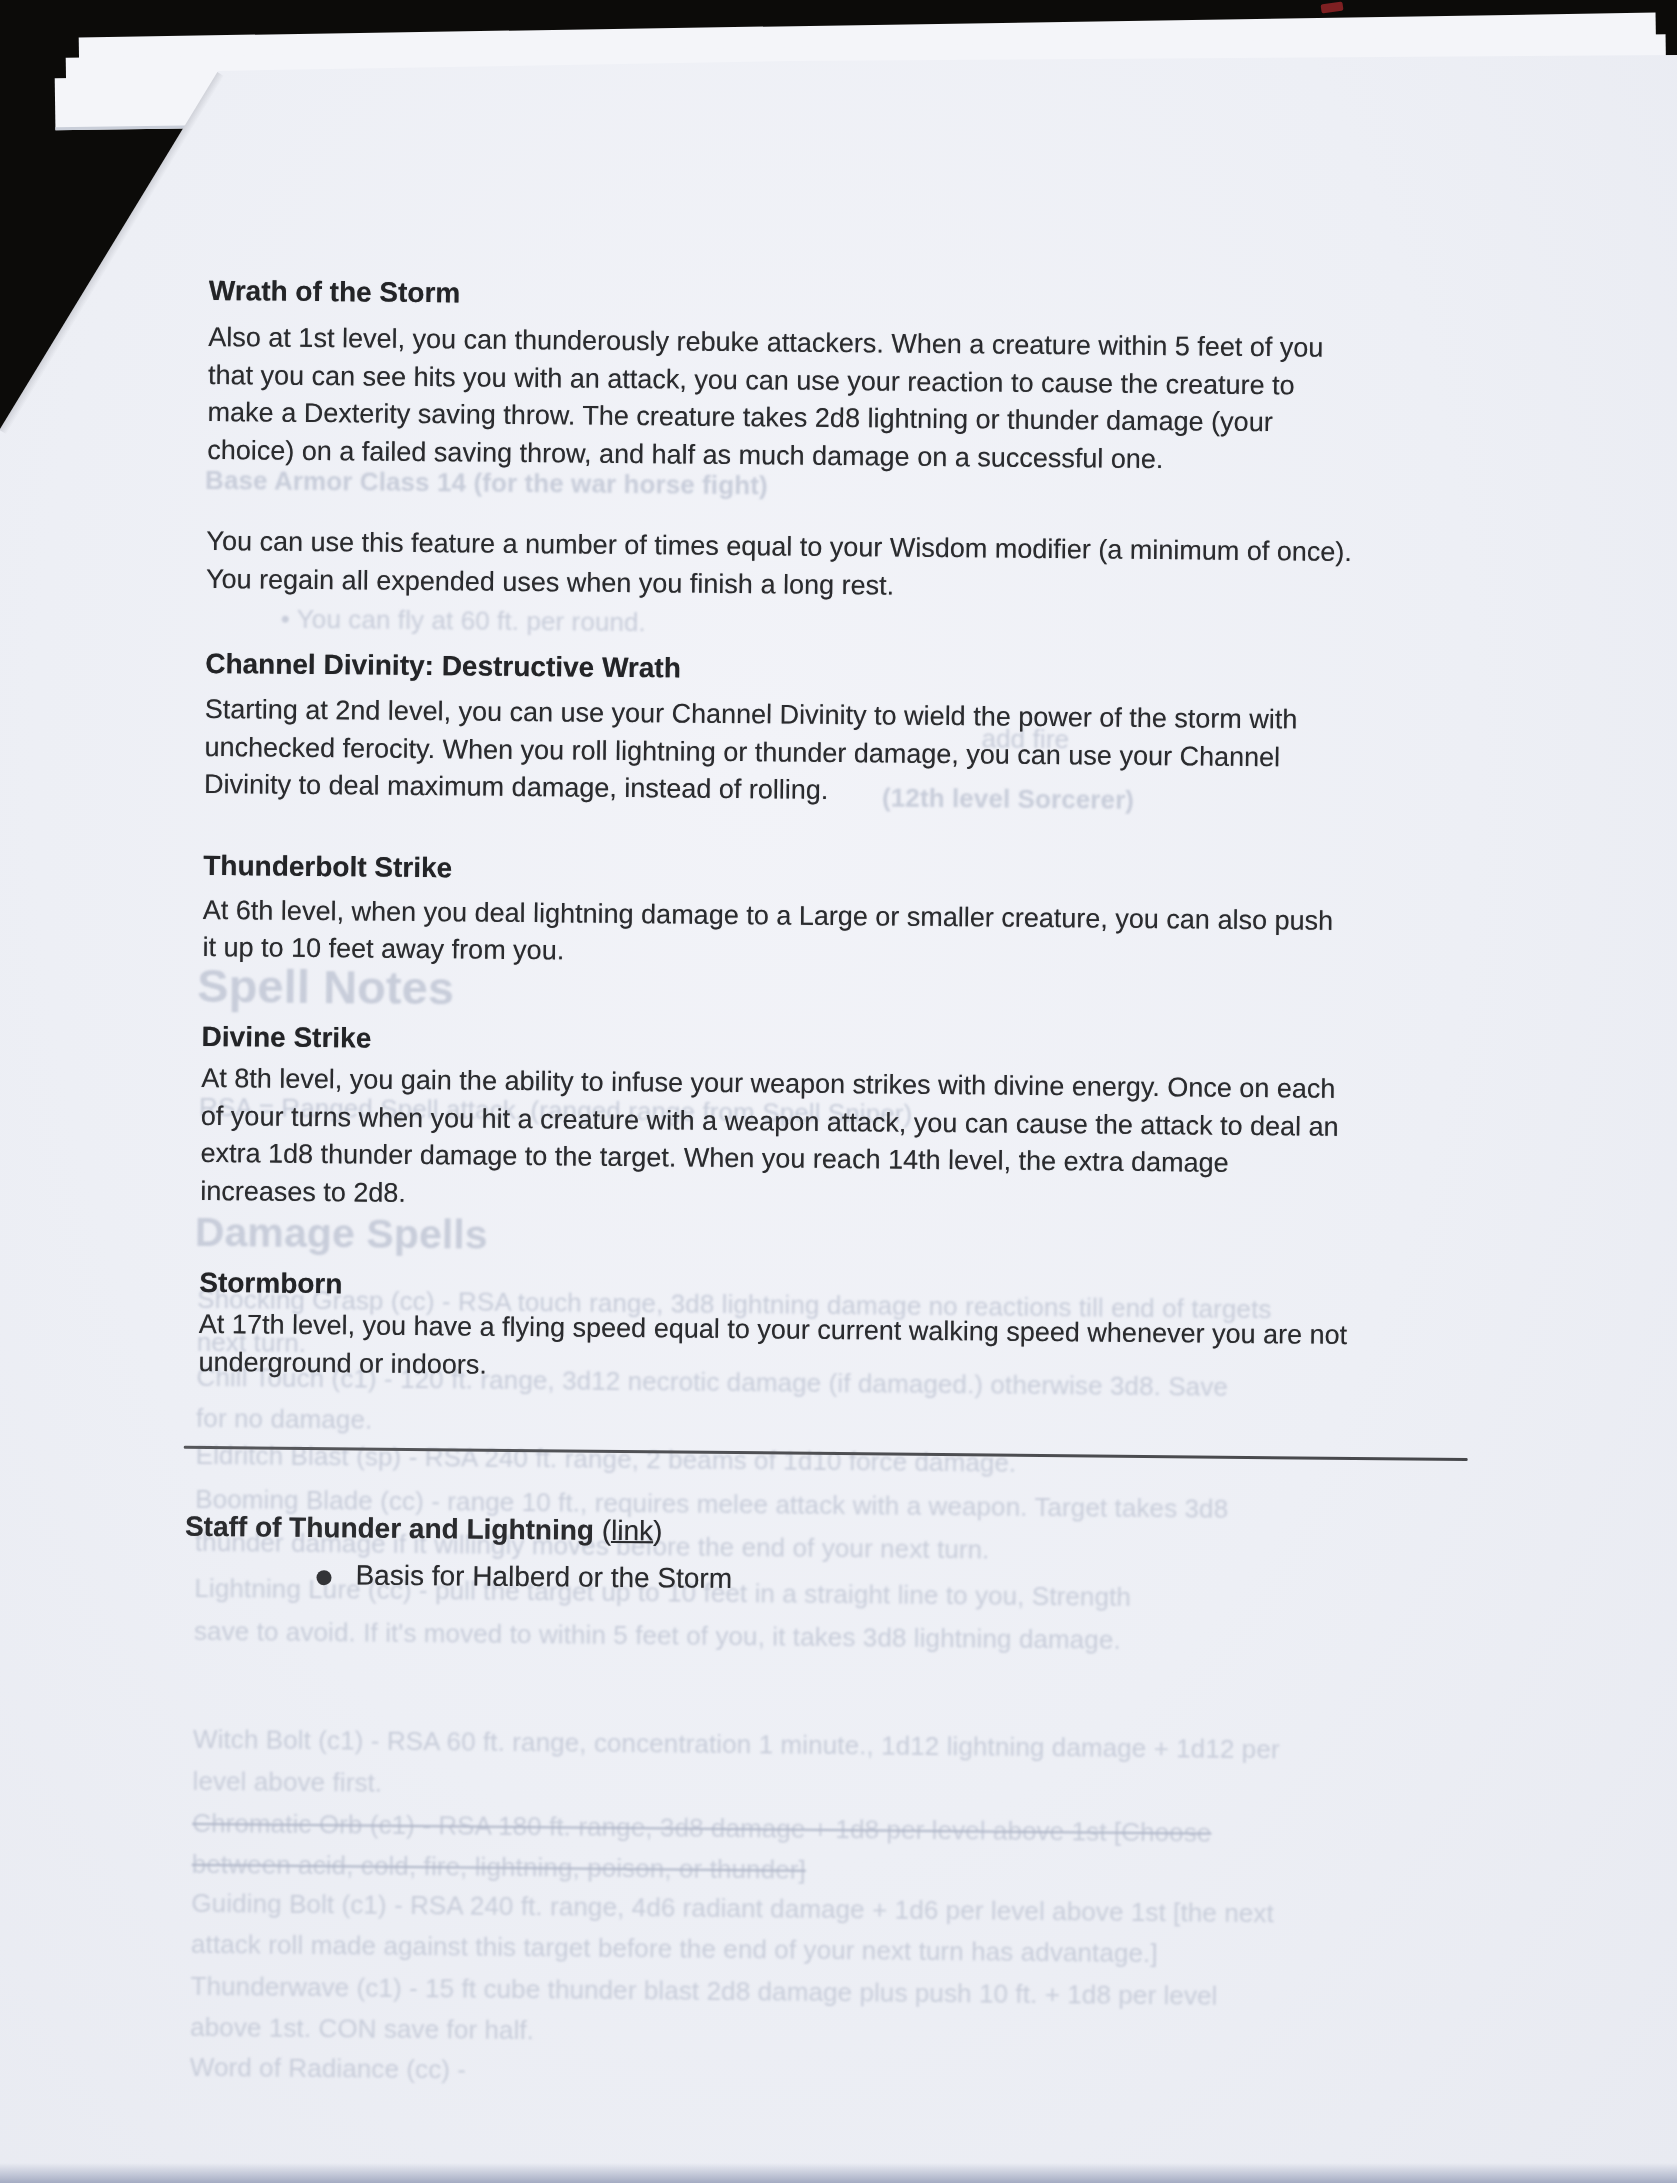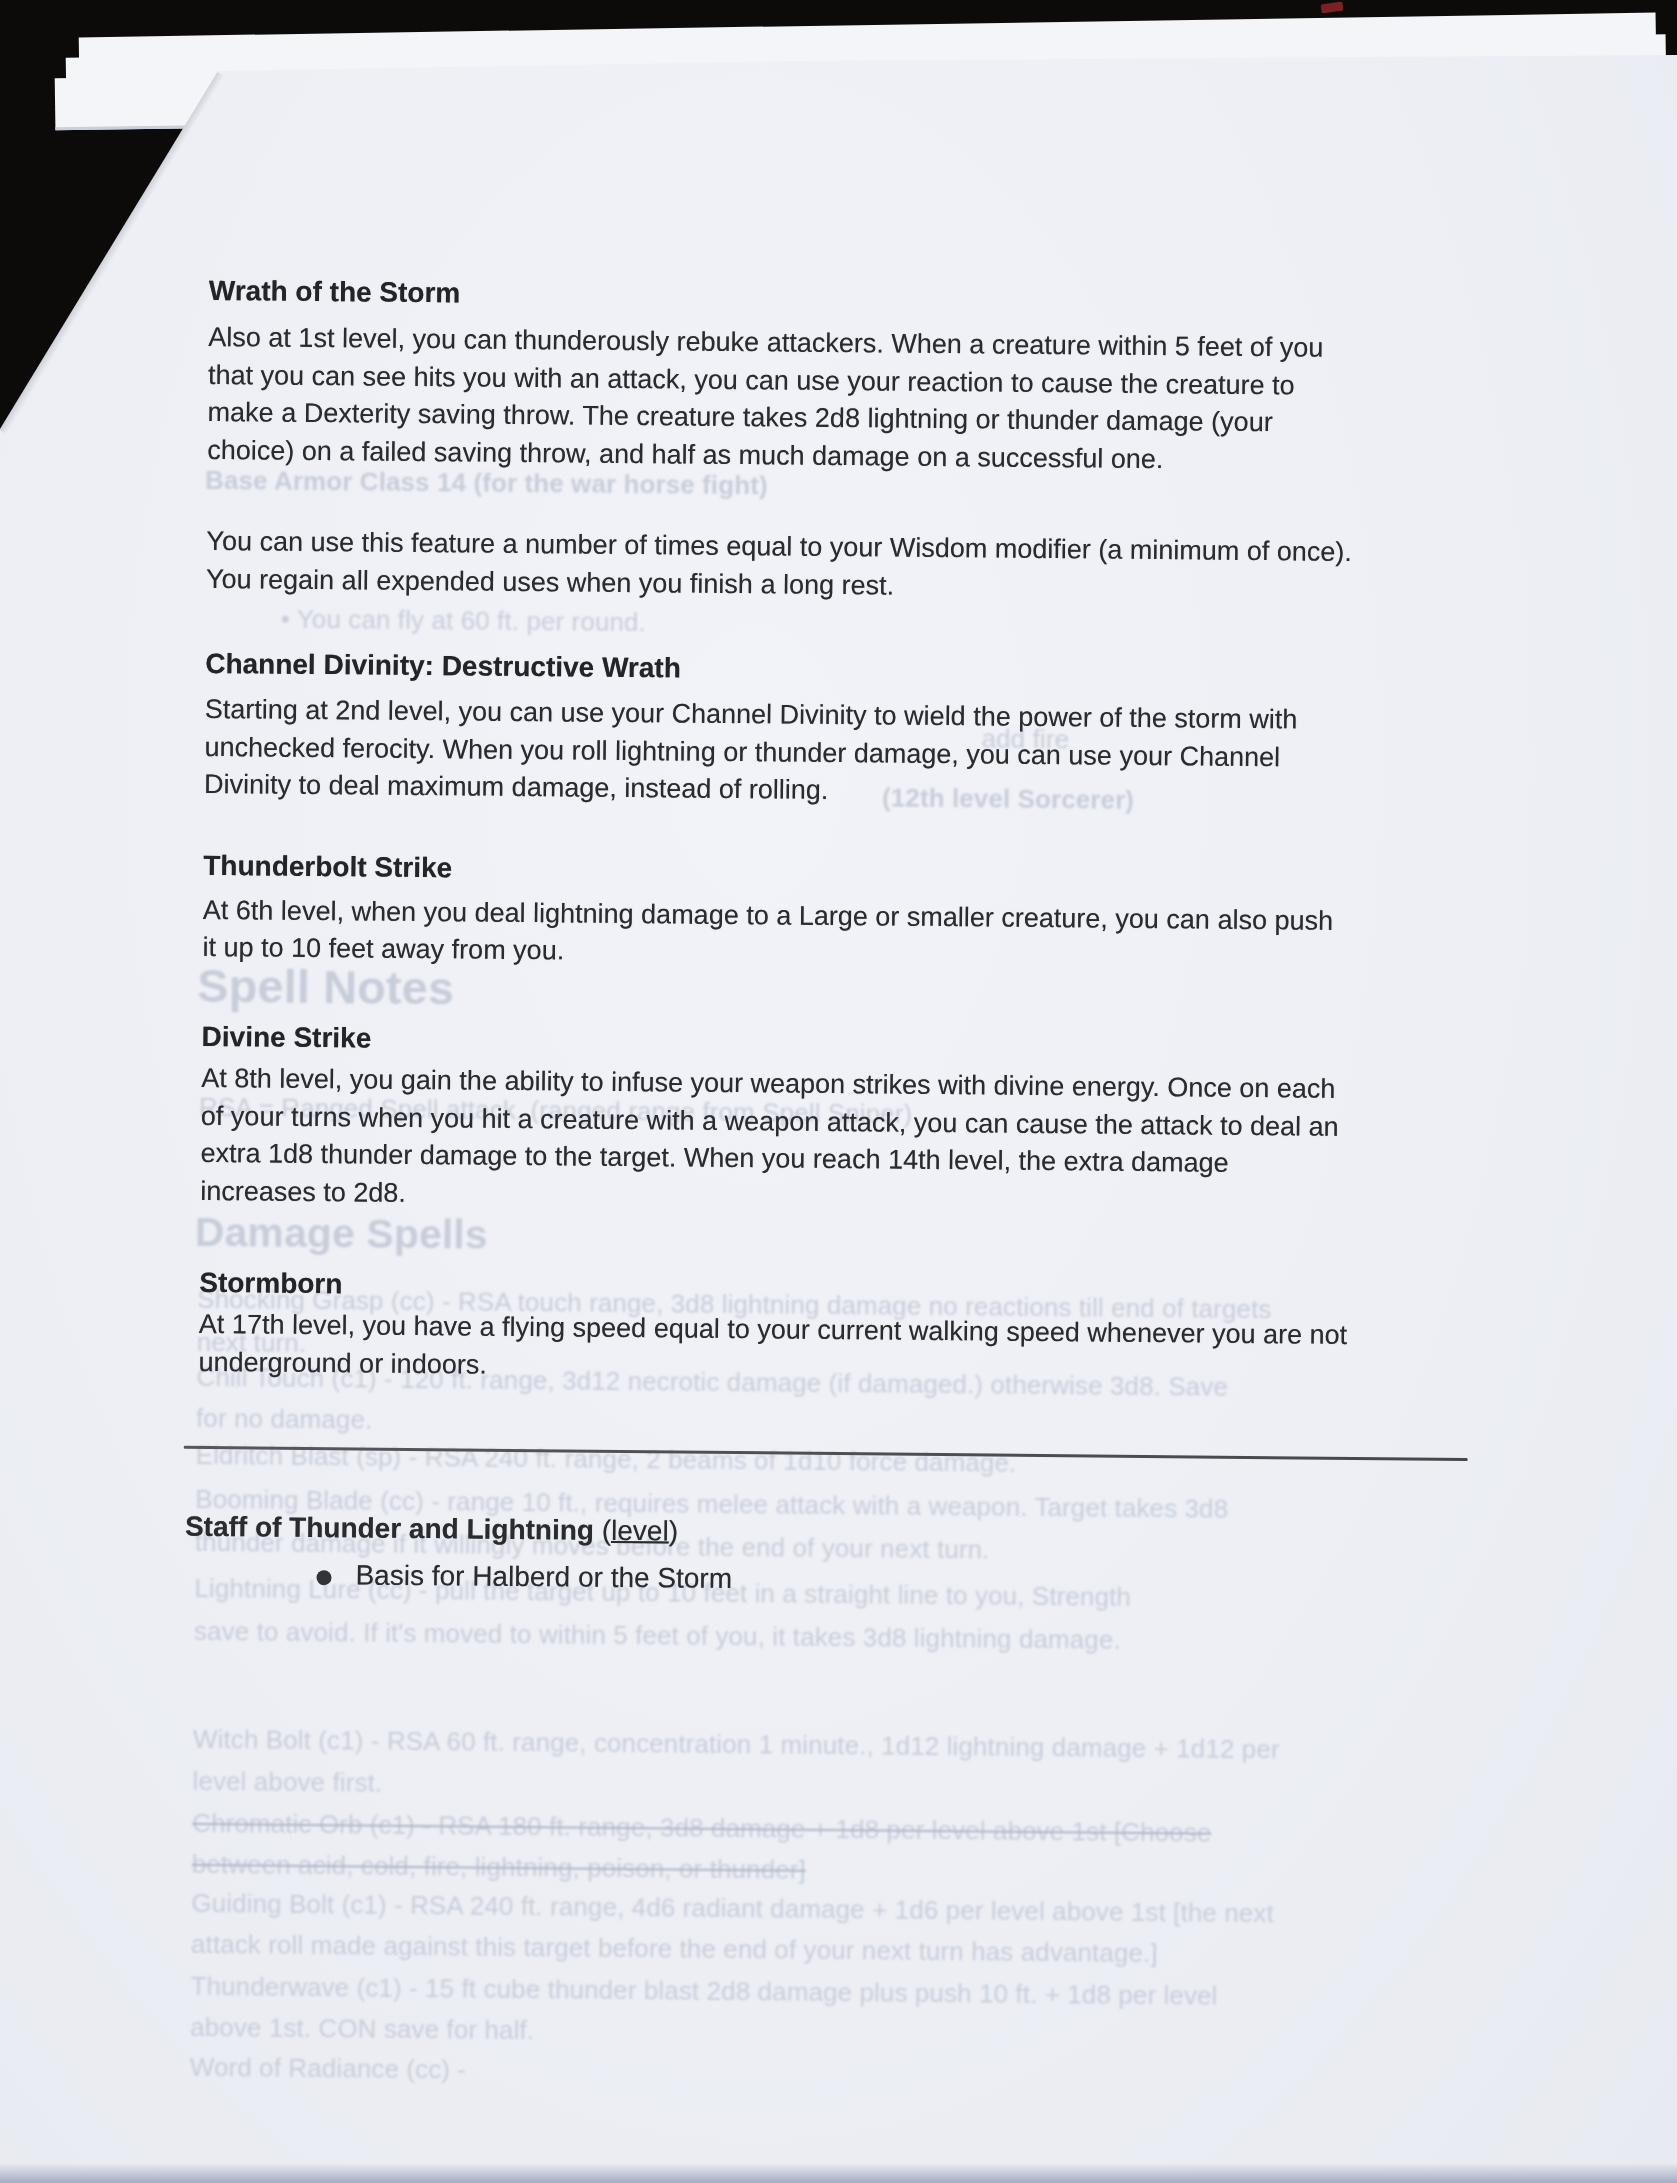--- a/index.html
+++ b/index.html
@@ -79,21 +79,21 @@
         <div class="gline strike" style="left: 207px; top: 1849px;">between acid, cold, fire, lightning, poison, or thunder]</div>
         <div class="gline" style="left: 207px; top: 1888px;">Guiding Bolt (c1) - RSA 240 ft. range, 4d6 radiant damage + 1d6 per level above 1st [the next</div>
         <div class="gline" style="left: 207px; top: 1929px;">attack roll made against this target before the end of your next turn has advantage.]</div>
         <div class="gline" style="left: 207px; top: 1971px;">Thunderwave (c1) - 15 ft cube thunder blast 2d8 damage plus push 10 ft. + 1d8 per level</div>
         <div class="gline" style="left: 207px; top: 2012px;">above 1st. CON save for half.</div>
         <div class="gline" style="left: 207px; top: 2052px;">Word of Radiance (cc) -</div>
       </div>
 
     <div class="text-layer" id="text-layer">
       <div class="divider"></div>
-      <div class="staff-line"><span class="bold">Staff of Thunder and Lightning</span><span> (</span><span class="link">level</span><span>)</span></div>
+      <div class="staff-line"><span class="bold">Staff of Thunder and Lightning</span><span> (</span><span class="link">link</span><span>)</span></div>
       <span class="bullet-dot"></span>
       <span class="bullet-text">Basis for Halberd or the Storm</span>
     <div class="heading" style="top: 275px;">Wrath of the Storm</div>
         <div class="tline" style="top: 322px;">Also at 1st level, you can thunderously rebuke attackers. When a creature within 5 feet of you</div>
         <div class="tline" style="top: 360px;">that you can see hits you with an attack, you can use your reaction to cause the creature to</div>
         <div class="tline" style="top: 397px;">make a Dexterity saving throw. The creature takes 2d8 lightning or thunder damage (your</div>
         <div class="tline" style="top: 435px;">choice) on a failed saving throw, and half as much damage on a successful one.</div>
         <div class="tline" style="top: 526px;">You can use this feature a number of times equal to your Wisdom modifier (a minimum of once).</div>
         <div class="tline" style="top: 564px;">You regain all expended uses when you finish a long rest.</div>
         <div class="heading" style="top: 648px;">Channel Divinity: Destructive Wrath</div>

